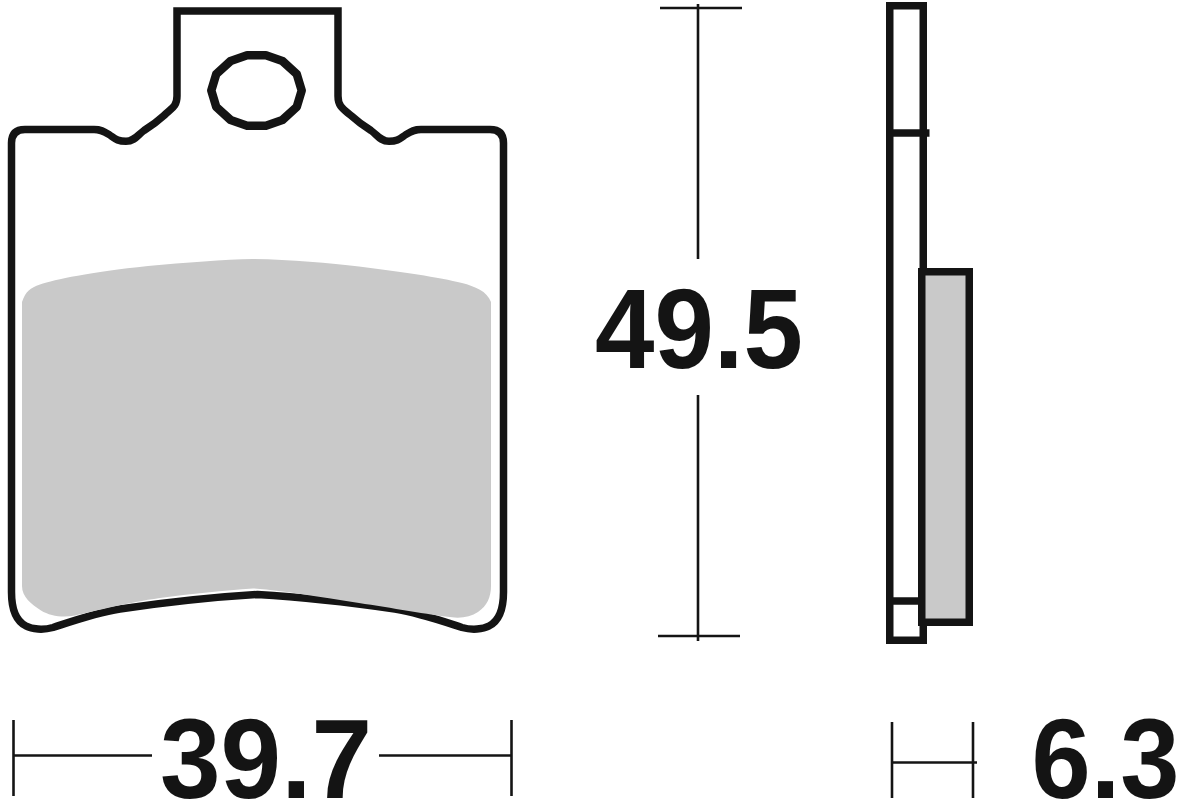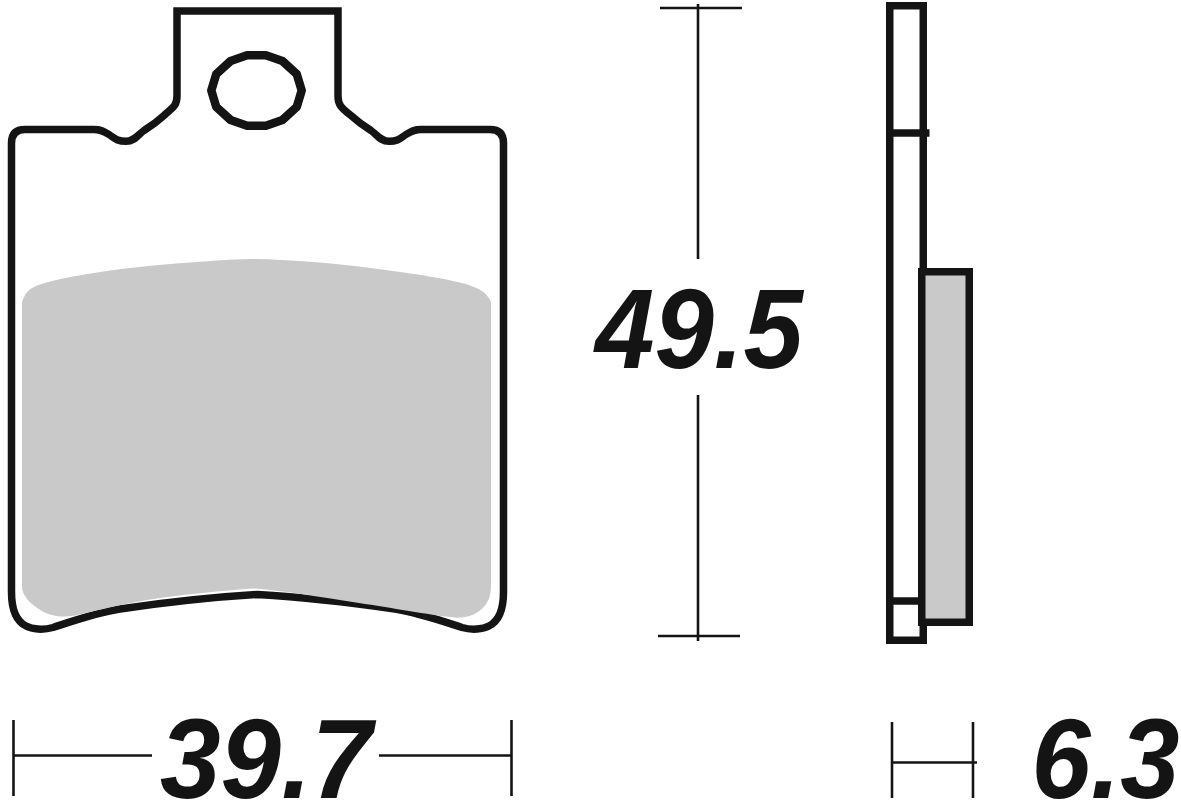--- a/index.html
+++ b/index.html
@@ -1,16 +1,16 @@
 <!DOCTYPE html>
 <html><head>
 <meta charset="utf-8">
 <style>
   html,body{margin:0;padding:0;background:#ffffff;}
-  .wrap{width:1181px;height:800px;position:relative;overflow:hidden;background:#ec4899;font-style:italic;}
+  .wrap{width:1181px;height:800px;position:relative;overflow:hidden;background:#ec4899;}
   svg{display:block;}
   text{font-family:"Liberation Sans", sans-serif;font-weight:bold;fill:#141414;}
 </style>
 </head>
 <body>
 <div class="wrap">
 <svg width="1181" height="800" viewBox="0 0 1181 800" xmlns="http://www.w3.org/2000/svg">
 
   <rect x="0" y="0" width="1181" height="800" fill="#ffffff"></rect>
 

